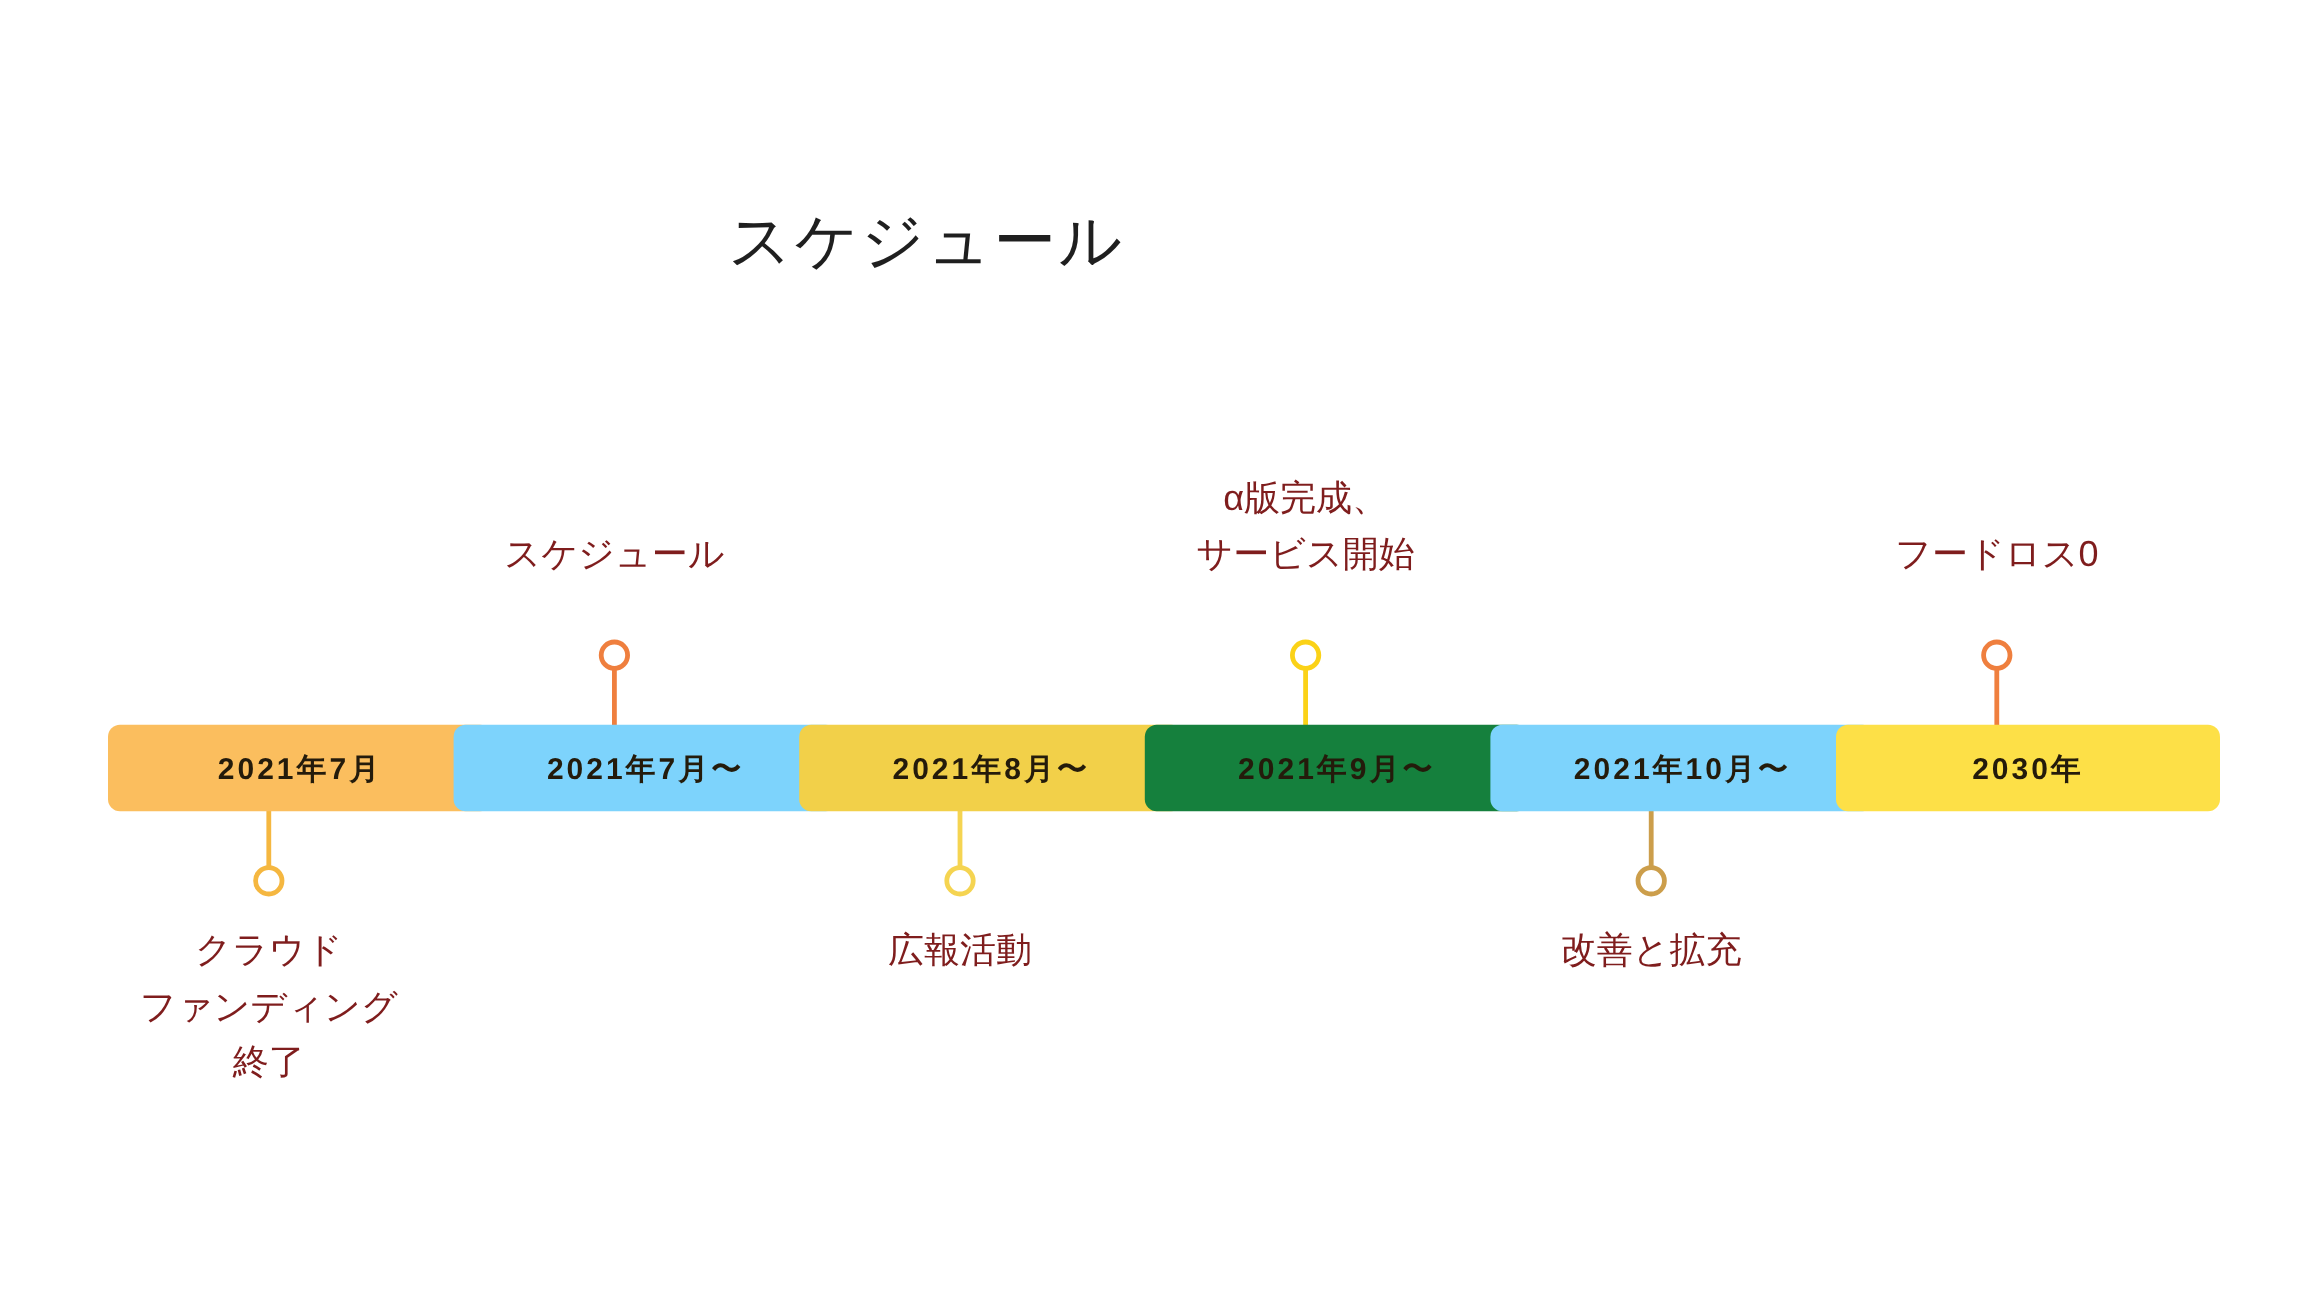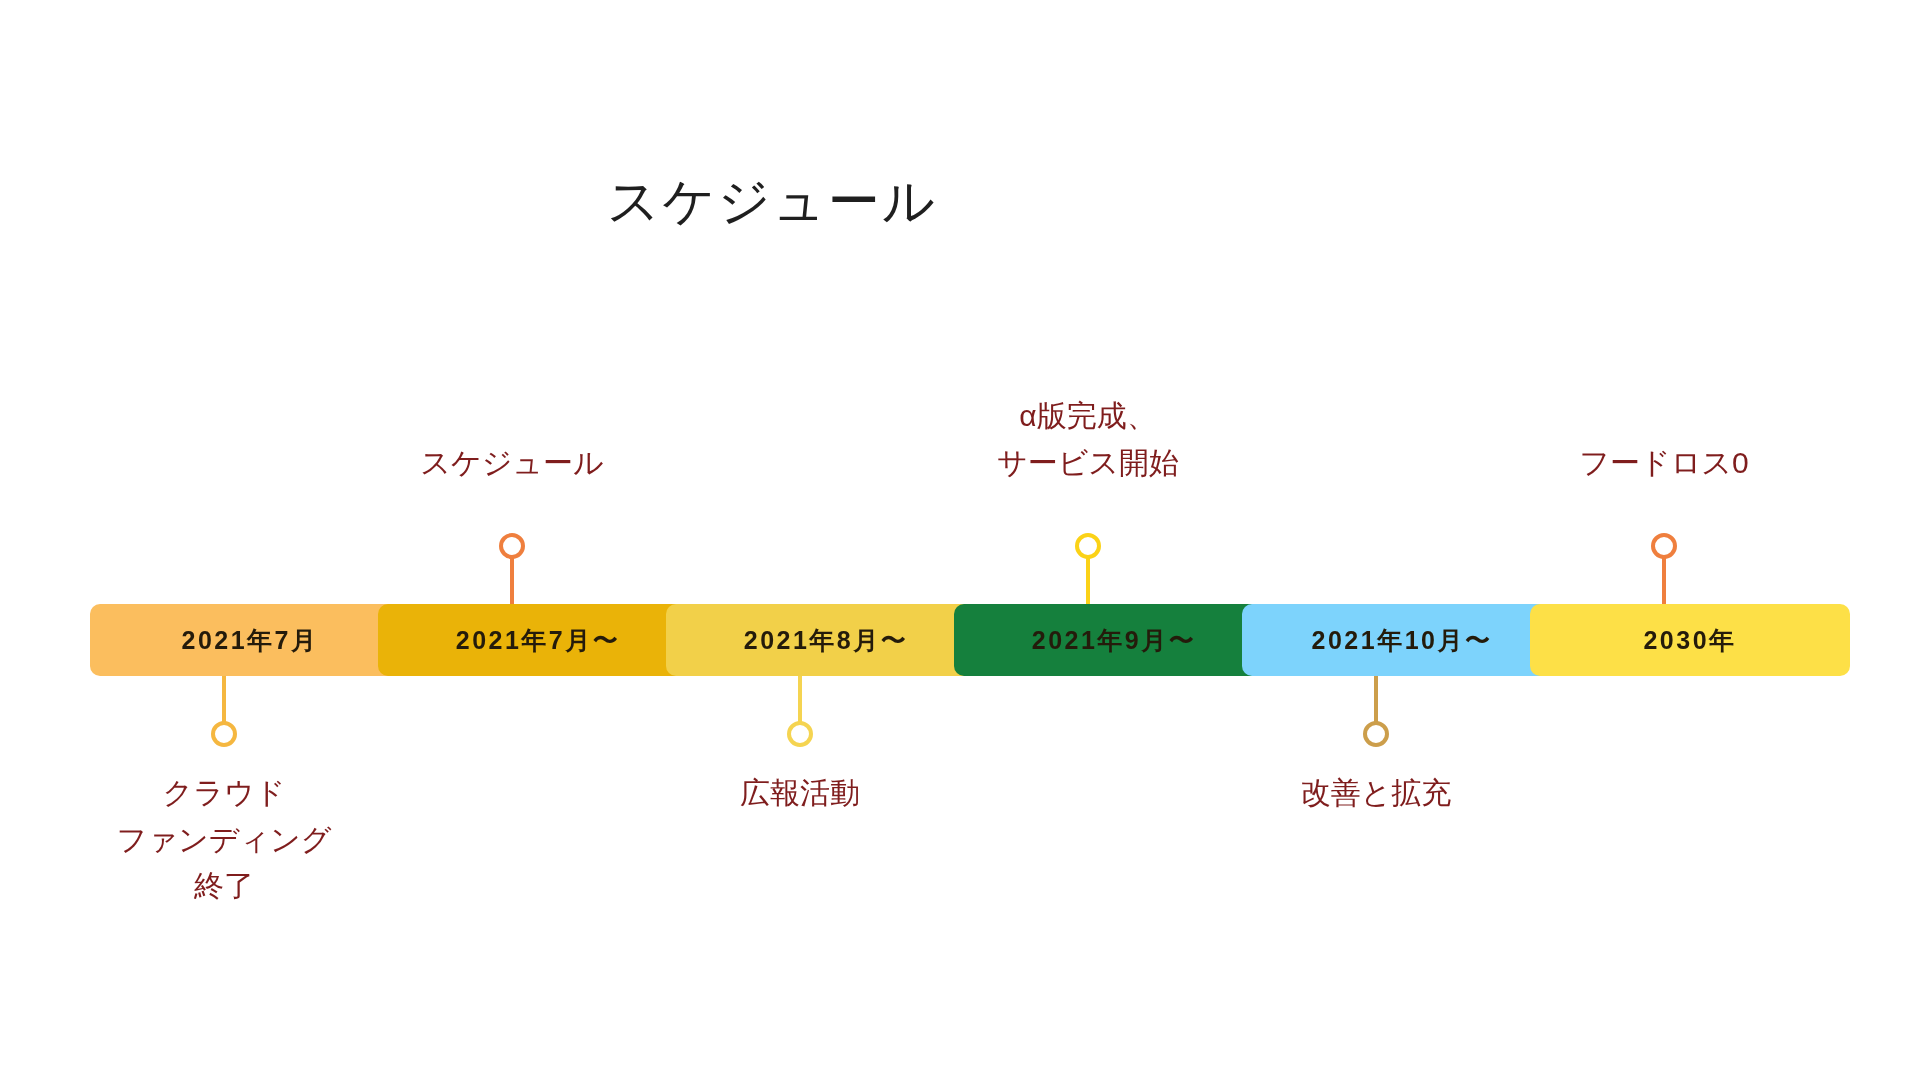--- a/index.html
+++ b/index.html
@@ -151,21 +151,21 @@
         </div>
         <div class="callout below">クラウド
 ファンディング
 終了</div>
       </div>
       <div class="milestone" style="left: 378px;">
         <div class="pin up">
           <div class="pin-stem" style="background: rgb(239, 127, 62);"></div>
           <div class="pin-ring" style="border-color: rgb(239, 127, 62);"></div>
         </div>
-        <div class="bar" style="background: #eab308; justify-content: center;">
+        <div class="bar" style="background: #7dd3fc; justify-content: center;">
           <span class="bar-label">2021年7月〜</span>
         </div>
         <div class="callout above">スケジュール</div>
       </div>
       <div class="milestone" style="left: 666px;">
         <div class="pin down">
           <div class="pin-stem" style="background: rgb(245, 212, 81);"></div>
           <div class="pin-ring" style="border-color: rgb(245, 212, 81);"></div>
         </div>
         <div class="bar" style="background: rgb(242, 208, 73);">

